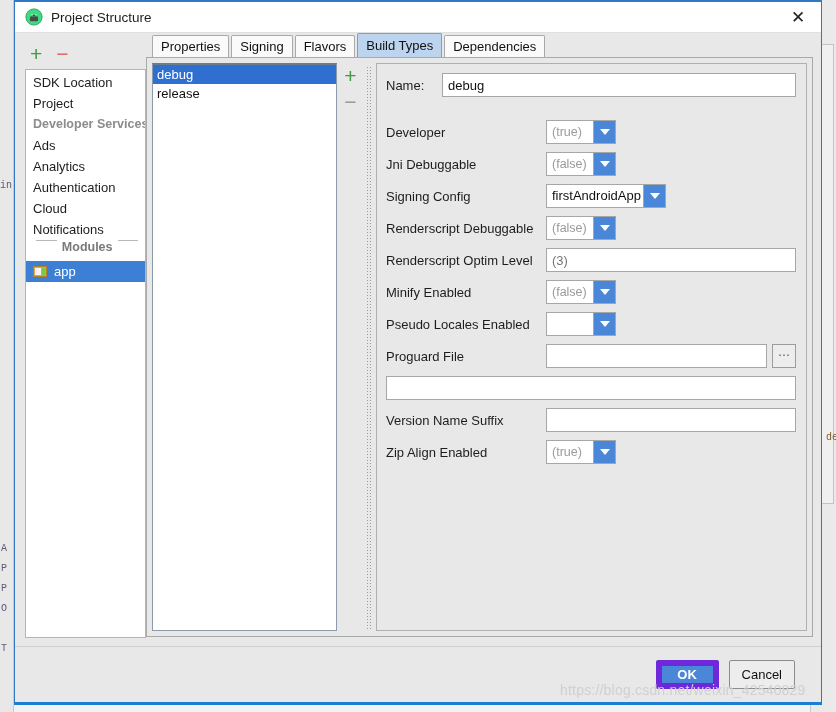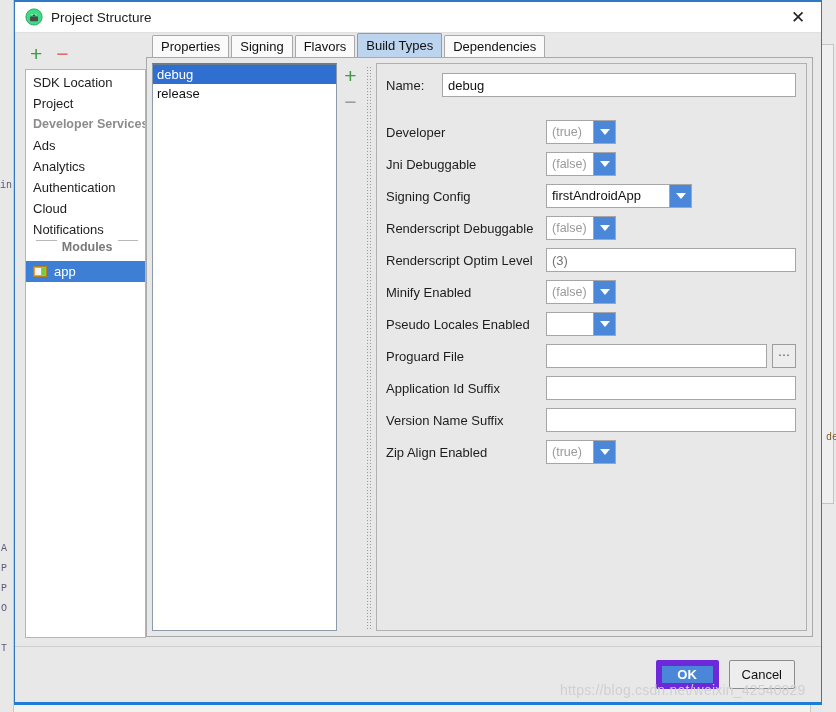--- a/index.html
+++ b/index.html
@@ -139,21 +139,21 @@
     font-family: "Liberation Sans", sans-serif;
   }
   .frow { display: flex; align-items: center; height: 24px; margin-bottom: 8px; }
   .flabel { width: 160px; flex: none; font-size: 13px; color: #1d1d1d; }
   .fctl { flex: 1; display: flex; align-items: flex-end; min-width: 0; }
   .combo { height: 24px; display: flex; border: 1px solid #a6a6a6; background: #fff; }
   .combo .cval {
     width: 46px; font-size: 12.5px; color: #9a9a9a; line-height: 22px; padding-left: 5px;
     overflow: hidden; white-space: nowrap;
   }
-  .combo.wide .cval { width: 122px; color: #111; font-size: 13px; }
+  .combo.wide .cval { width: 96px; color: #111; font-size: 13px; }
   .combo .carrow {
     width: 22px; background: #4a87d8; display: flex; align-items: center; justify-content: center;
     border-left: 1px solid #a6a6a6; cursor: pointer;
   }
   .carrow::after {
     content: ""; width: 0; height: 0;
     border-left: 5px solid transparent; border-right: 5px solid transparent;
     border-top: 6px solid #fff;
   }
   .in-full { flex: 1; min-width: 0; }
@@ -354,21 +354,20 @@
 
           <div class="frow">
             <span class="flabel">Proguard File</span>
             <span class="fctl">
               <input class="txt in-full" type="text" value="" style="">
               <span class="browse">⋯</span>
             </span>
           </div>
 
           <div class="frow">
-            <span class="flabel">Application Id Suffix</span>
             <span class="fctl">
               <input class="txt in-full" type="text" value="" style="">
             </span>
           </div>
 
           <div class="frow">
             <span class="flabel">Version Name Suffix</span>
             <span class="fctl">
               <input class="txt in-full" type="text" value="" style="">
             </span>

